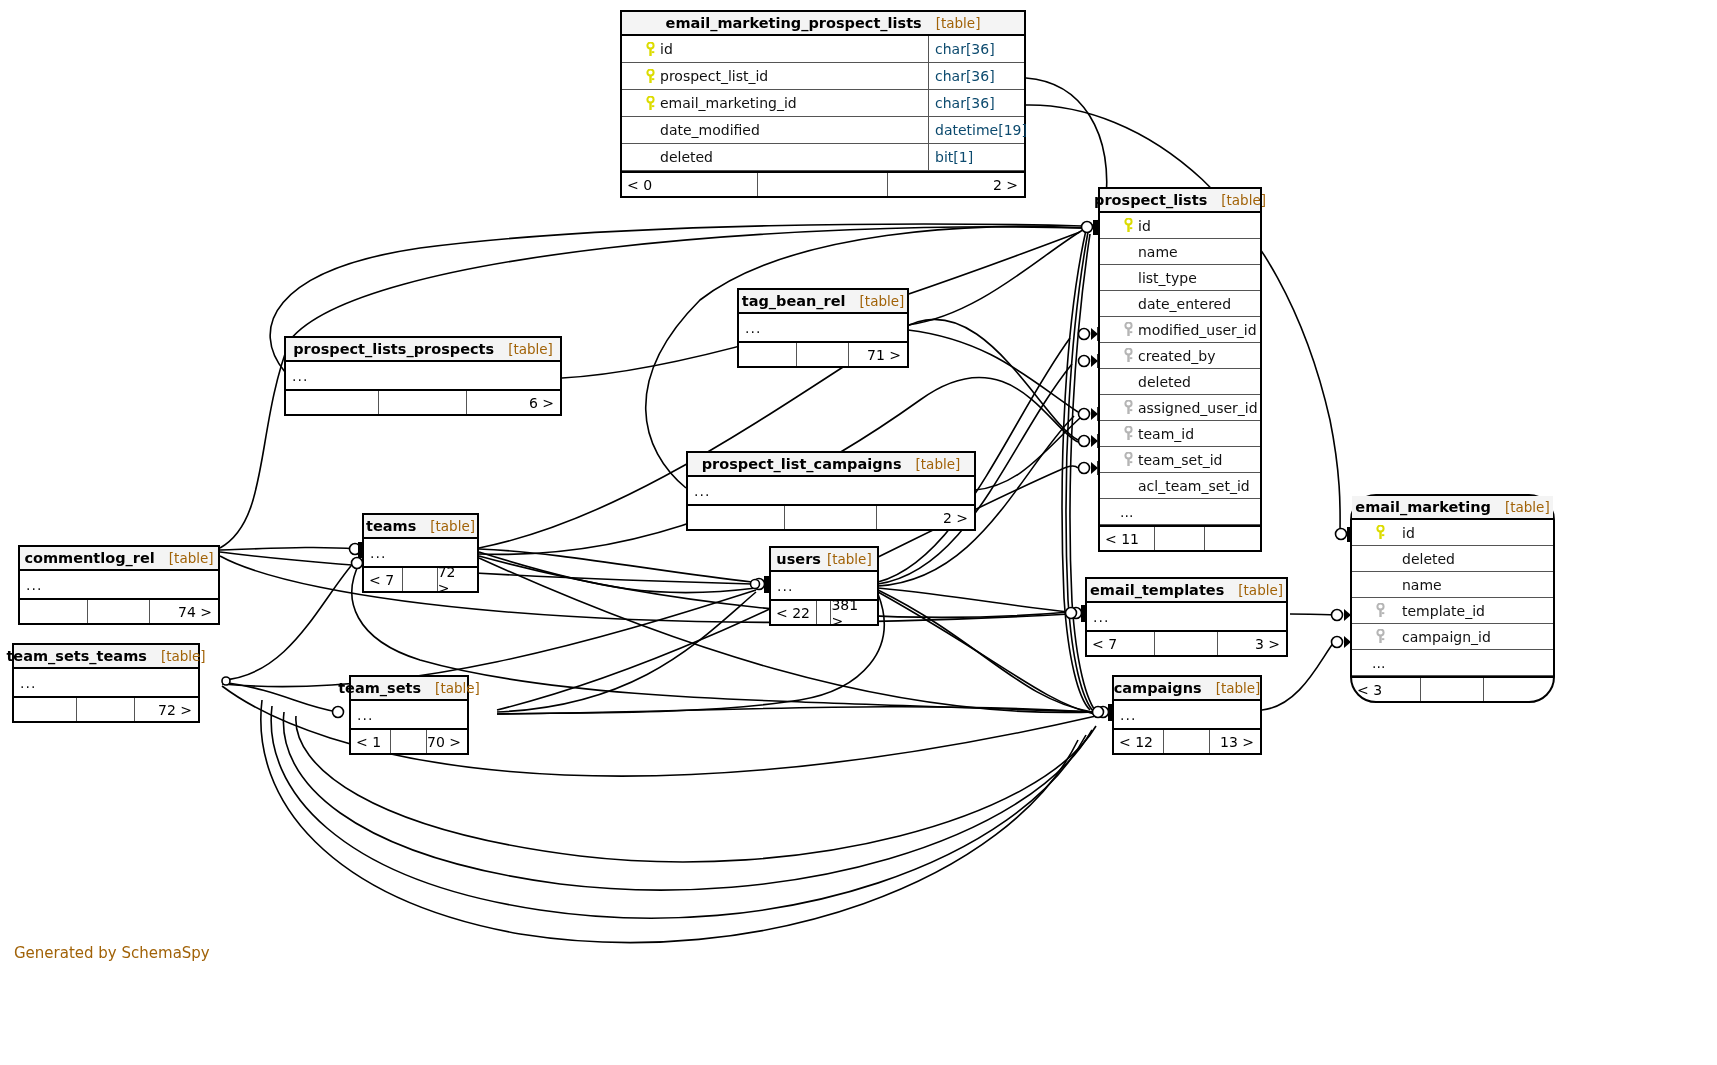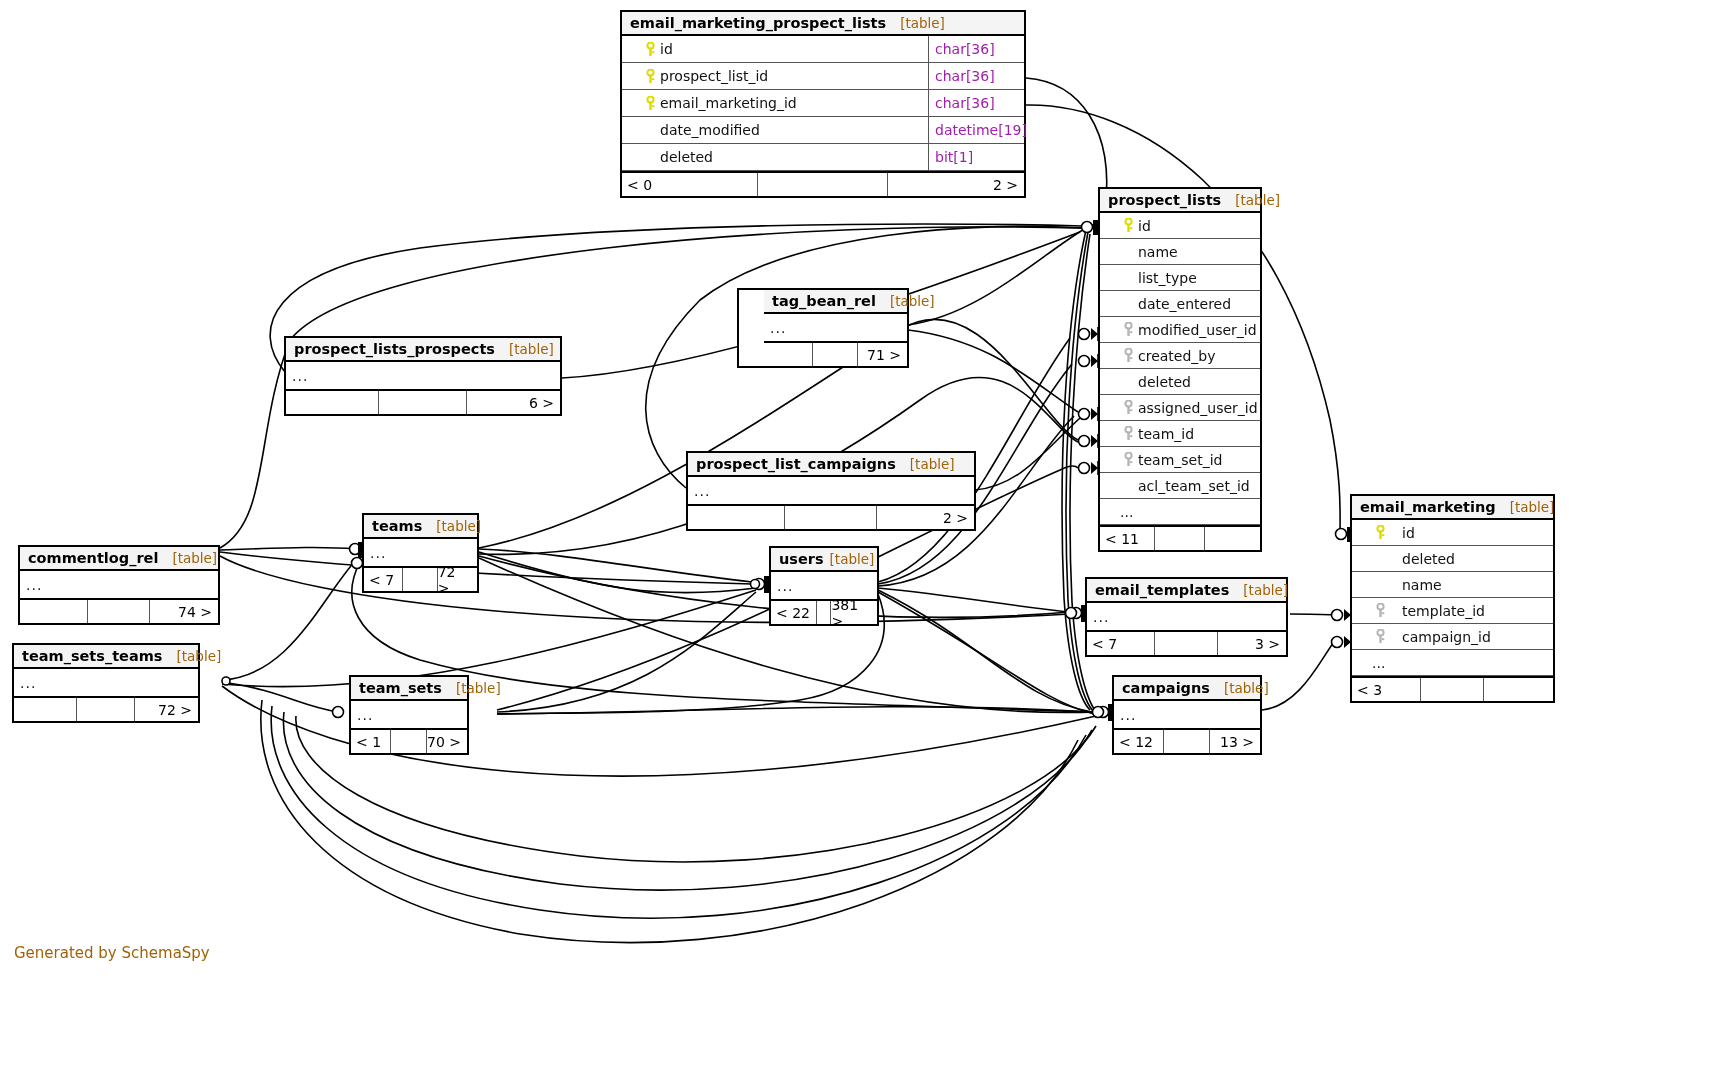--- a/index.html
+++ b/index.html
@@ -4,28 +4,28 @@
 <style>
   html,body{margin:0;padding:0;background:#ffffff;}
   body{width:1717px;height:1065px;position:relative;overflow:hidden;
        font-family:"DejaVu Sans","Liberation Sans",sans-serif;}
   #canvas{position:absolute;left:0;top:0;width:1717px;height:1065px;}
   svg.edges{position:absolute;left:0;top:0;width:1717px;height:1065px;pointer-events:none;}
   .edge{fill:none;stroke:#000000;stroke-width:1.6;}
 
   
   .tnode{position:absolute;border:2px solid #000;background:#fff;box-sizing:border-box;}
-  .tnode .thead{display:flex;align-items:center;justify-content:flex-start;
+  .tnode .thead{display:flex;align-items:center;justify-content:center;
       background:#f4f4f4;border-bottom:2px solid #000;padding:3px 8px 4px 8px;height:24px;box-sizing:border-box;}
   .tnode .tname{font-weight:bold;font-size:14.5px;color:#000;letter-spacing:0px;white-space:nowrap;}
   .tnode .ttag{font-size:13.5px;color:#a16207;margin-left:14px;white-space:nowrap;}
   .trow{display:flex;align-items:center;border-bottom:1px solid #555;height:27px;box-sizing:border-box;}
   .trow:last-of-type{border-bottom:none;}
   .tcolname{flex:1;display:flex;align-items:center;padding-left:18px;font-size:14px;color:#111;white-space:nowrap;}
-  .tcoltype{width:96px;border-left:1px solid #555;padding-left:6px;font-size:14px;color:#a21caf;
+  .tcoltype{width:96px;border-left:1px solid #555;padding-left:6px;font-size:14px;color:#0c4a6e;
      height:100%;display:flex;align-items:center;box-sizing:border-box;white-space:nowrap;}
   .keyslot{width:20px;display:inline-flex;justify-content:center;align-items:center;}
   .ell{padding-left:6px;font-size:14px;color:#111;letter-spacing:1px;}
   .tfoot{display:flex;border-top:2px solid #000;height:25px;box-sizing:border-box;font-size:14px;}
   .tfoot > div{flex:1;display:flex;align-items:center;box-sizing:border-box;}
   .tfoot > div + div{border-left:1px solid #555;}
   .f-left{justify-content:flex-start;padding-left:5px;}
   .f-mid{justify-content:center;}
   .f-right{justify-content:flex-end;padding-right:6px;}
   .compact .trow{height:26px;}
@@ -284,21 +284,21 @@
           <span style="padding-left:2px;">...</span>
         </span>
       </div>
     <div class="tfoot">
       <div class="f-left">&lt; 11</div>
       <div class="f-mid"></div>
       <div class="f-right"></div>
     </div>
   </div>
 
-  <div class="tnode compact" style="left:1350px;top:494px;width:205px;">
+  <div class="tnode compact" style="left:1350px;top:494px;width:205px;border-radius:26px;">
     <div class="thead">
       <span class="tname">email_marketing</span>
       <span class="ttag">[table]</span>
     </div>
     <div class="trow">
         <span class="tcolname">
           <span class="keyslot">
             <svg width="11" height="15" viewBox="0 0 11 15">
               <circle cx="5.5" cy="3.6" r="3.1" fill="none" stroke="#dcdc00" stroke-width="2"></circle>
               <rect x="4.3" y="5.6" width="2.4" height="8.4" fill="#dcdc00"></rect>
@@ -349,21 +349,21 @@
           <span style="padding-left:2px;">...</span>
         </span>
       </div>
     <div class="tfoot">
       <div class="f-left">&lt; 3</div>
       <div class="f-mid"></div>
       <div class="f-right"></div>
     </div>
   </div>
 
-  <div class="tnode" style="left:737px;top:288px;width:172px;padding-left:25px;">
+  <div class="tnode" style="left:737px;top:288px;width:172px;">
     <div class="thead">
       <span class="tname">tag_bean_rel</span>
       <span class="ttag">[table]</span>
     </div>
     <div class="trow tbody-ell">
         <span class="ell">...</span>
       </div>
     <div class="tfoot">
       <div class="f-left"></div>
       <div class="f-mid"></div>

